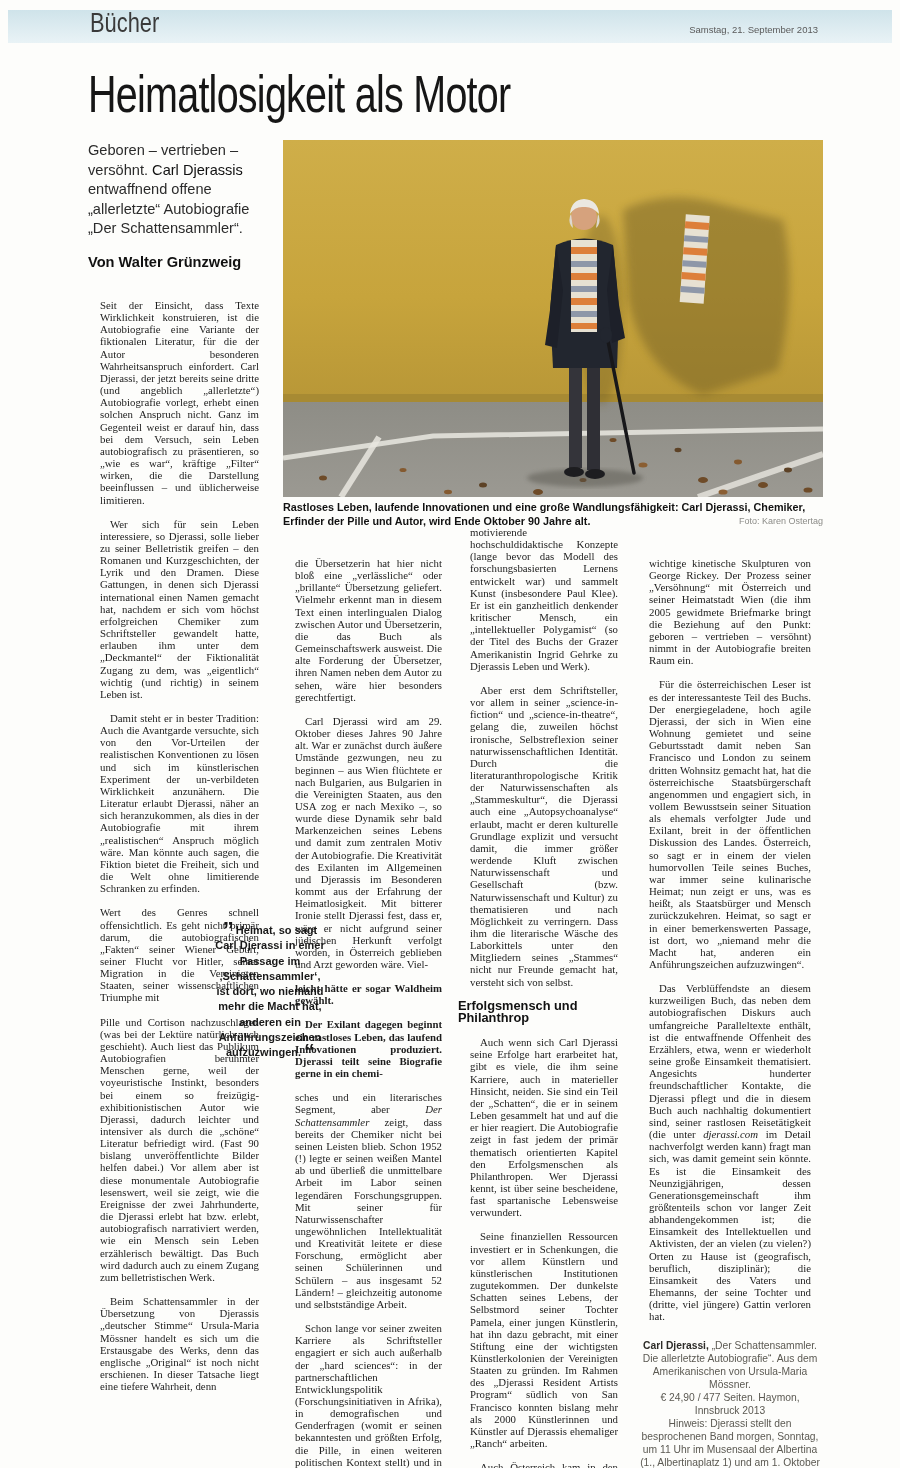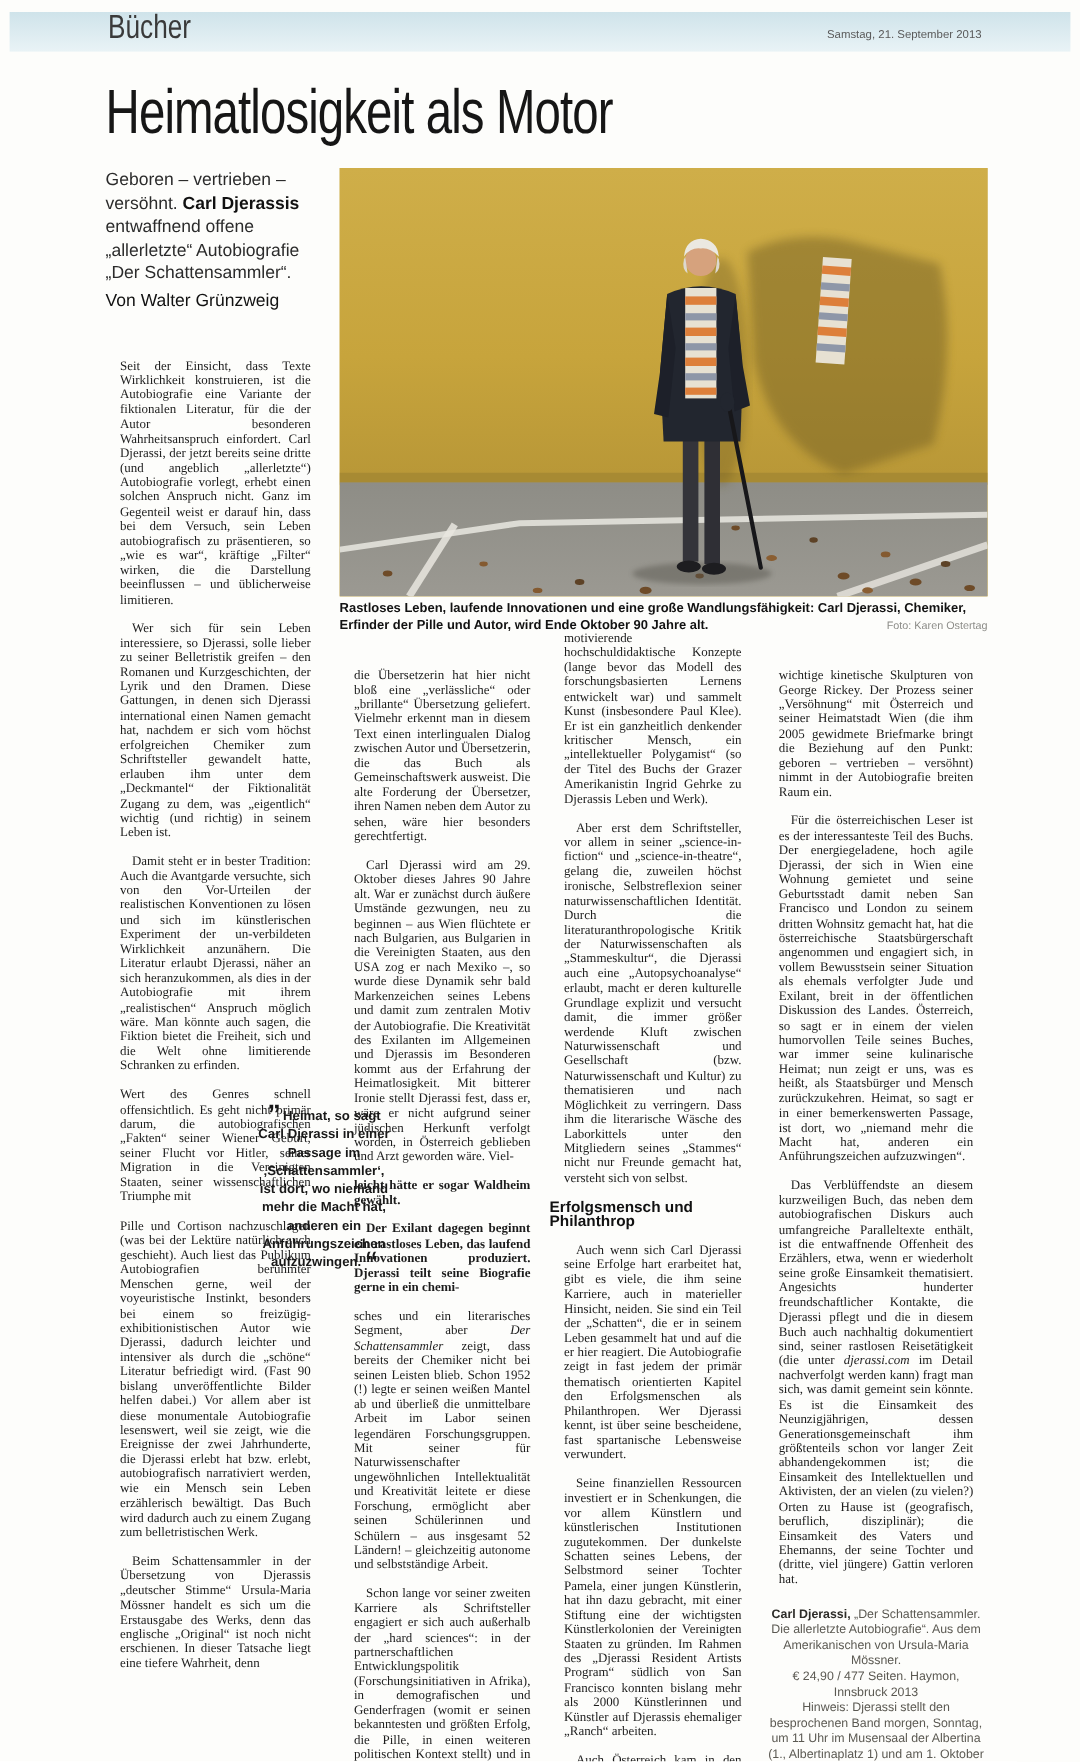--- a/index.html
+++ b/index.html
@@ -13,22 +13,22 @@
           white-space:nowrap;}
   .page-date{position:absolute;right:82px;top:24px;font-family:"Liberation Sans",sans-serif;
           font-size:9.5px;color:#5a5a5a;}
   
   .headline{position:absolute;left:88px;top:64px;font-family:"Liberation Sans",sans-serif;
           font-size:52px;font-weight:400;color:#161616;transform:scaleX(.76);transform-origin:left top;
           white-space:nowrap;letter-spacing:-1px;}
   
   .lede{position:absolute;left:88px;top:141px;width:184px;font-family:"Liberation Sans",sans-serif;
         font-size:14.6px;line-height:19.5px;color:#2b2b2b;}
-  .lede .bold{font-weight:bold;color:#111;}
-  .byline{margin-top:3px;font-weight:normal;color:#111;}
+  .lede .bold{font-weight:normal;color:#111;}
+  .byline{margin-top:14px;font-weight:bold;color:#111;}
   
   .photo{position:absolute;left:283px;top:140px;width:540px;height:357px;background:#c9a73f;}
   .photo svg{display:block;}
   .caption{position:absolute;left:283px;top:501px;width:540px;font-family:"Liberation Sans",sans-serif;
         font-weight:bold;font-size:10.8px;line-height:13.5px;color:#121212;text-align:left;}
   .credit{position:absolute;right:0;top:14px;font-weight:normal;font-size:9px;color:#8c8c88;}
   
   .col{position:absolute;font-size:10.8px;line-height:12.15px;text-align:justify;hyphens:auto;}
   #col1{left:88px;top:287px;width:183px;}
   #col2{left:283px;top:545px;width:171px;}

